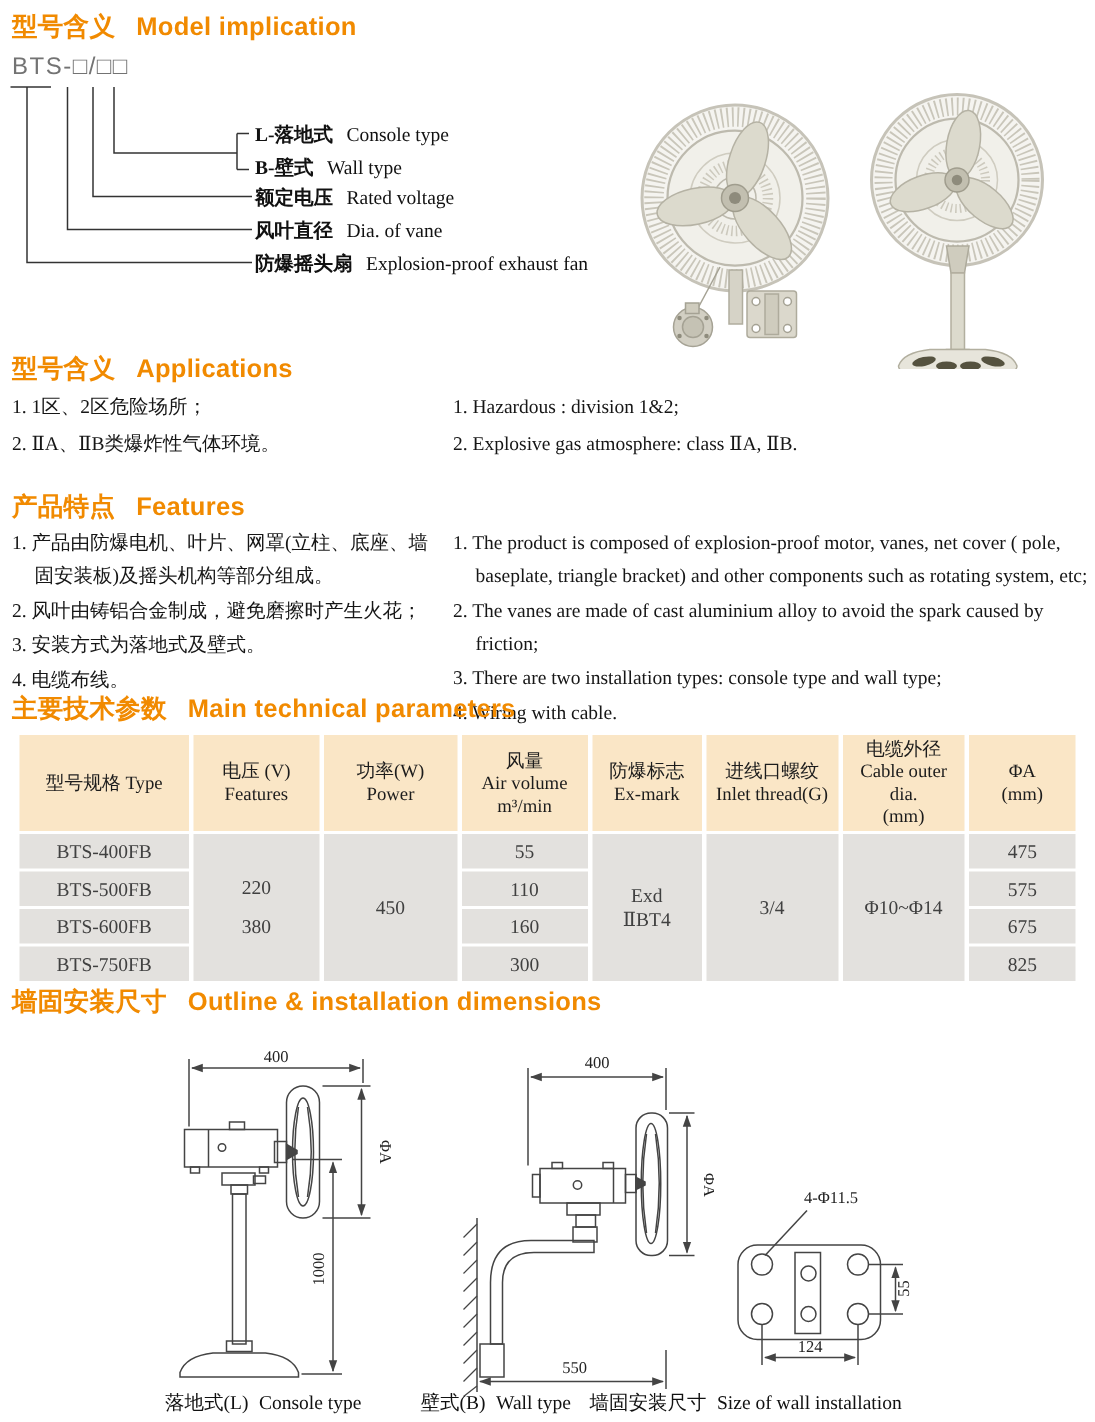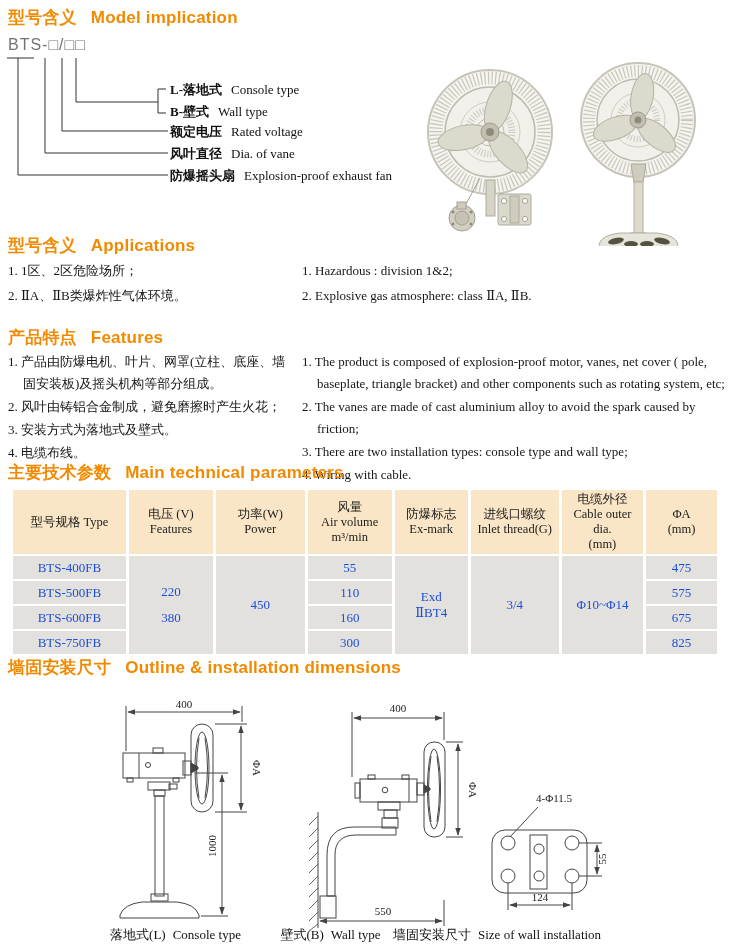--- a/index.html
+++ b/index.html
@@ -17,21 +17,21 @@
   .list { position:absolute; font-size:13px; color:#161616; }
   .list .item { padding-left:15px; text-indent:-15px; }
   .apps .item { line-height:25px; }
   .feat .item { line-height:22px; margin-bottom:1px; }
   table.params { position:absolute; left:10px; top:488px; width:710px;
                  border-collapse:separate; border-spacing:3px 2px; table-layout:fixed;
                  font-family:"Liberation Serif","DejaVu Serif",serif; }
   table.params th { background:#fae6c6; font-weight:normal; font-size:12.5px; line-height:15px;
                     height:48px; text-align:center; vertical-align:middle; padding:2px 1px; color:#1c1c1c; }
   table.params td { background:#e3e1de; font-size:13px; text-align:center; vertical-align:middle;
-                    height:23px; padding:0 10px; color:#1d4ed8; }
+                    height:23px; padding:0 10px; color:#404040; }
   .volt-line { line-height:26px; }
   svg text { font-family:"Liberation Serif","DejaVu Serif",serif; fill:#222; }
   .caption { position:absolute; font-size:13px; white-space:nowrap; color:#111; }
   .caption .en { margin-left:7px; }
 </style>
 </head>
 <body>
 
 <div class="page">
 

